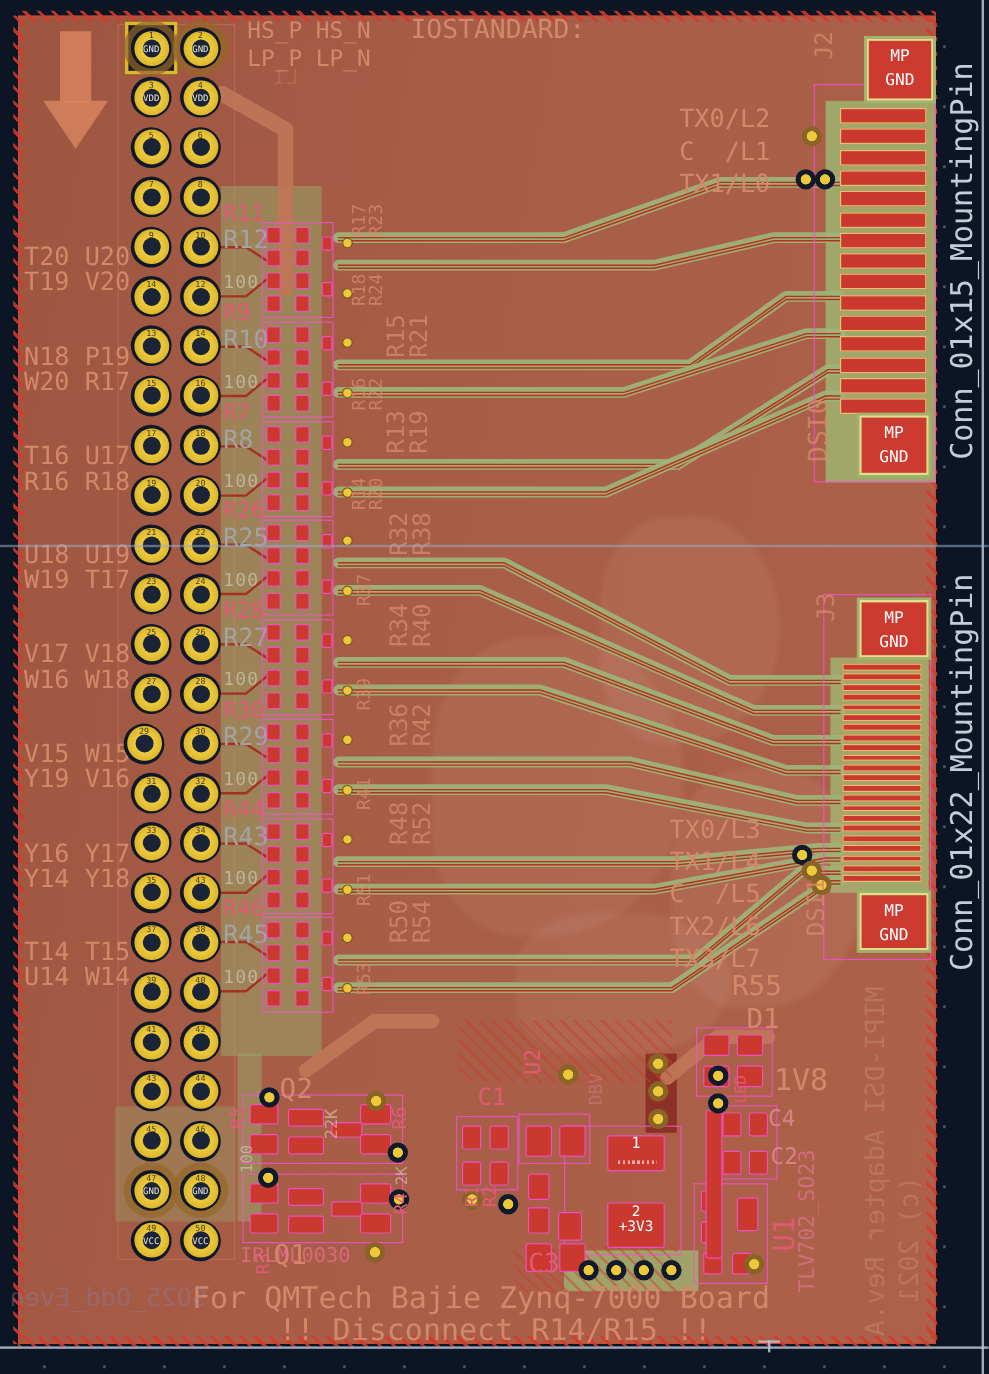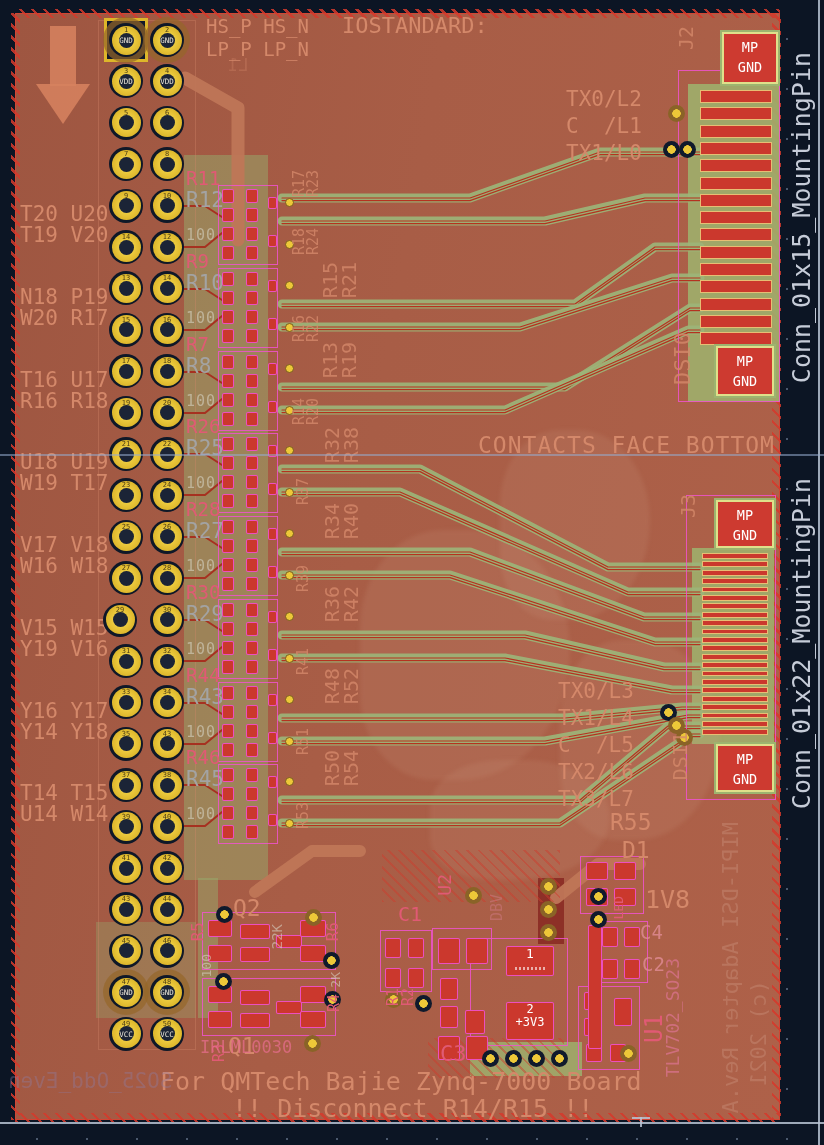--- a/index.html
+++ b/index.html
@@ -730,21 +730,20 @@
   <div class="mp" style="left:716px;top:346px;width:58px;height:50px;">
     <span>MP</span><br>
     <span>GND</span></div>
   <div class="mp" style="left:716px;top:500px;width:58px;height:48px;">
     <span>MP</span><br>
     <span>GND</span></div>
   <div class="mp" style="left:716px;top:744px;width:58px;height:48px;">
     <span>MP</span><br>
     <span>GND</span></div>
 
-  <div class="t silk" style="left:478px;top:433px;font-size:23px;letter-spacing:1px;">CONTACTS FACE BOTTOM</div>
   <div class="t silk" style="left:160px;top:1068px;font-size:25px;">For QMTech Bajie Zynq-7000 Board</div>
   <div class="t silk" style="left:232px;top:1095px;font-size:25px;">!! Disconnect R14/R15 !!</div>
 
   <div class="t silk" style="left:233px;top:896px;font-size:23px;">Q2</div>
   <div class="t silk" style="left:228px;top:1034px;font-size:23px;">Q1</div>
   <div class="t plbl vt" style="left:190px;top:922px;font-size:16px;">R5</div>
   <div class="t plbl vt" style="left:325px;top:922px;font-size:16px;">R6</div>
   <div class="t plbl vt" style="left:212px;top:1044px;font-size:15px;">R3</div>
   <div class="t plbl vt" style="left:327px;top:994px;font-size:15px;">R4</div>
   <div class="t glbl vt" style="left:270px;top:924px;font-size:14px;">22K</div>

